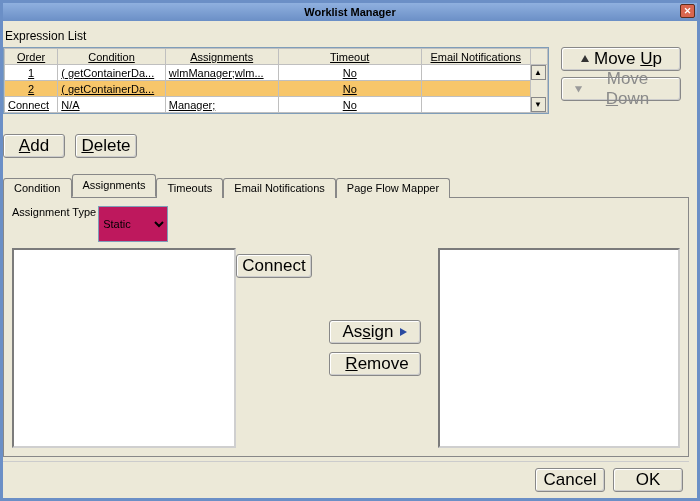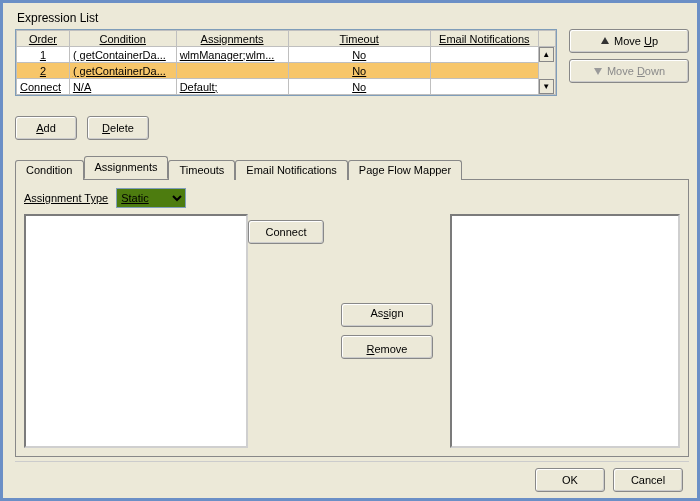--- a/index.html
+++ b/index.html
@@ -28,21 +28,21 @@
   .close-btn {
     position: absolute; right: 2px; top: 1px;
     width: 15px; height: 14px;
     background: #d9664f;
     border: 1px solid #5b2d1f;
     color: #fff; font-size: 9px; line-height: 12px;
     text-align: center; font-weight: bold;
     border-radius: 2px;
   }
   .content {
-    flex: 1; padding: 6px 8px 4px 12px;
+    flex: 1; padding: 6px 8px 4px 0;
     display: flex; flex-direction: column;
   }
   .expr-label { font-size: 12px; margin: 2px 0 4px 2px; }
   .top-row { display: flex; align-items: flex-start; gap: 6px; }
   .table-wrap { border: 1px solid #7f9db9; background: #fff; position: relative; width: 546px; }
   table { border-collapse: collapse; width: 100%; table-layout: fixed; }
   th, td {
     border: 1px solid #bfbfbf;
     font-size: 11px;
     padding: 1px 3px;
@@ -62,21 +62,21 @@
   .scrollspace { width: 17px; }
   .sb-btn { position:absolute; width:15px; height:15px; background:#ece9d8; border:1px solid #888; font-size:8px; text-align:center; line-height:13px; }
   .sb-up { top:0; left:0; }
   .sb-dn { bottom:0; left:0; }
   .side-btns { display:flex; flex-direction:column; gap:6px; margin-left:6px; }
   .btn {
     background: #ece9d8;
     border: 1px solid #888;
     border-radius: 3px;
     padding: 3px 12px;
-    font-size: 11px;
+    font-size: 17px;
     box-shadow: inset 1px 1px 0 #fff, inset -1px -1px 0 #ccc;
     display: inline-flex; align-items: center; justify-content: center;
     gap: 4px;
     height: 24px;
   }
   .btn.disabled { color: #8a8a8a; }
   .btn.wide { width: 120px; }
   .btn .u { text-decoration: underline; }
   .row-btns { margin-top: 20px; display:flex; gap:10px; }
   .row-btns .btn { width: 62px; }
@@ -90,44 +90,48 @@
     border-radius: 3px 3px 0 0;
     position: relative; top: 1px;
   }
   .tab.active { background: #ece9d8; z-index: 2; border-bottom: 1px solid #ece9d8; top:0; padding-top:4px; padding-bottom:5px;}
   .tabpanel {
     border: 1px solid #888;
     padding: 8px;
     background: #ece9d8;
     flex:1; display:flex; flex-direction:column;
   }
-  .assign-row { display:flex; align-items:center; gap:8px; margin-bottom:6px;text-decoration:underline; }
-  select.combo { font-size:11px; background:#4d7c0f; border:1px solid #7f9db9; height:20px; width:70px; }
+  .assign-row { display:flex; gap:2px; margin-bottom:6px; }
+  select.combo { font-size:11px; background:#be185d; border:1px solid #7f9db9; height:36px; width:70px; }
   .three-col { flex:1; display:flex; align-items:stretch; gap:8px; }
   .listbox { background:#fff; border:2px inset #cfcfcf; flex:1; }
   .left-col { display:flex; width:300px; }
   .left-col .listbox { flex:1; }
   .mid-col { display:flex; flex-direction:column; justify-content:center; gap:8px; align-items:center; width:110px;}
-  .mid-col .btn { width:92px;flex-direction:column; }
+  .mid-col .btn { width:92px; }
   .right-col { flex:1; display:flex; }
   .right-col .listbox { flex:1; }
   .connect-wrap { margin-top:6px; }
   .connect-wrap .btn { width:76px; }
   .bottom-bar {
     display:flex; justify-content:flex-end; align-items:center;
     gap:8px; padding:6px 6px 2px 6px;
     border-top: 1px solid #ccc; margin-top:4px;
   }
   .bottom-bar .btn { width:70px; }
   svg.ic { width:10px; height:10px; display:block; }
 </style>
 </head>
 <body>
 
 <div class="window">
+  <div class="titlebar">
+    <span>Worklist Manager</span>
+    <div class="close-btn">✕</div>
+  </div>
 
   <div class="content">
 
     <div class="expr-label">
       <span class="u" style="text-decoration:none">Expression List</span>
     </div>
 
     <div class="top-row">
       <div class="table-wrap">
         <table>
@@ -164,21 +168,21 @@
             <tr class="sel">
               <td class="center">2</td>
               <td>( getContainerDa...</td>
               <td></td>
               <td class="center">No</td>
               <td></td>
             </tr>
             <tr>
               <td>Connect</td>
               <td>N/A</td>
-              <td>Default;</td>
+              <td>Manager;</td>
               <td class="center">No</td>
               <td></td>
             </tr>
           </tbody>
         </table>
       </div>
 
       <div class="side-btns">
         <button class="btn wide">
           <svg class="ic" viewBox="0 0 10 10">
@@ -243,21 +247,21 @@
           </button>
         </div>
         <div class="right-col">
           <div class="listbox"></div>
         </div>
       </div>
     </div>
 
     <div class="bottom-bar">
       <button class="btn">
+          <span>Cancel</span>
+        </button>
+      <button class="btn">
           <span>OK</span>
-        </button>
-      <button class="btn">
-          <span>Cancel</span>
         </button>
     </div>
 
   </div>
 </div>
 
 </body></html>

